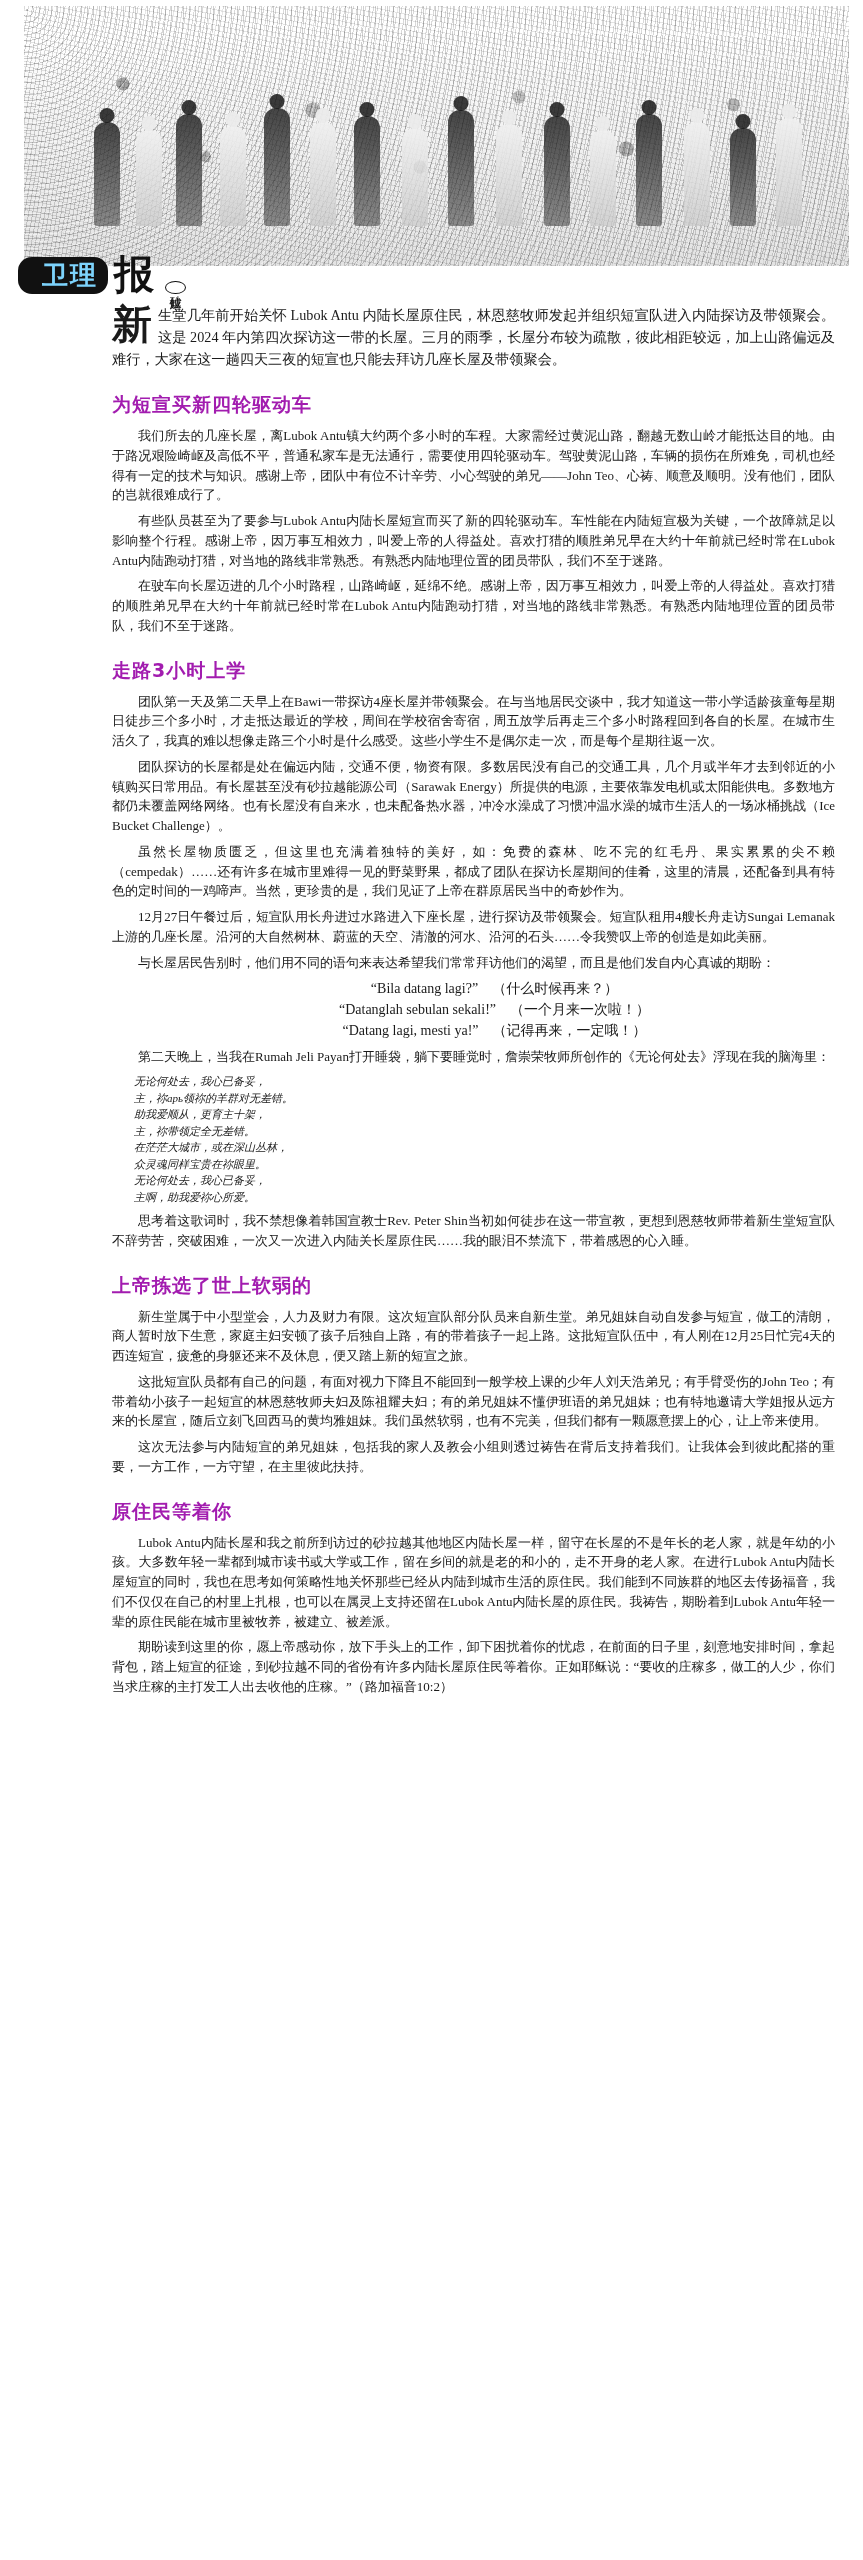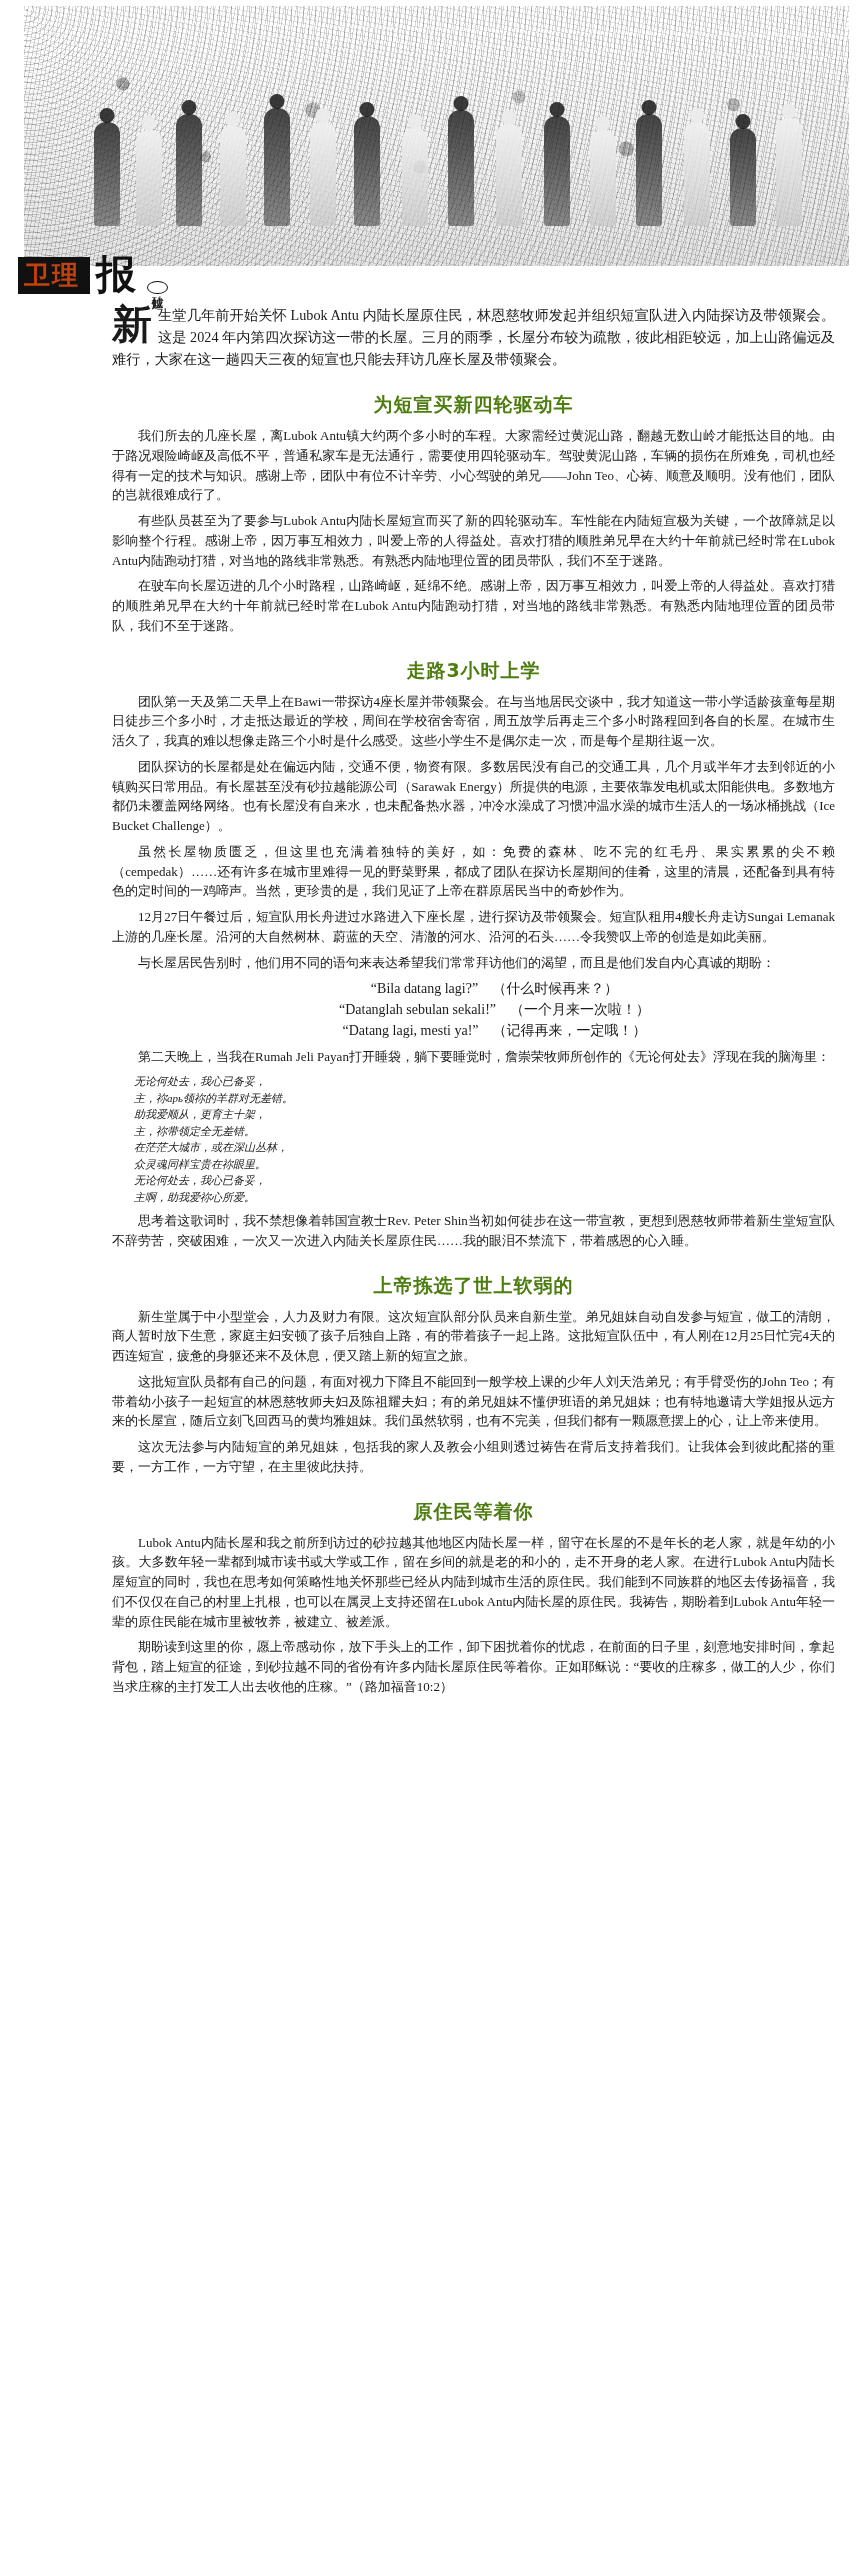--- a/index.html
+++ b/index.html
@@ -65,27 +65,28 @@
   
   .masthead{
     position:relative;
     margin:-36px 0 0 18px;
     height:64px;
     display:flex;
     align-items:flex-end;
   }
   .mast-box{
     background:#111;
-    color:#c2410c;
-    padding:5px 10px 6px 6px;
+    color:#7dd3fc;
+    padding:5px 10px 6px 24px;
     font-family:"DejaVu Sans", sans-serif;
     font-weight:bold;
     font-size:26px;
     letter-spacing:2px;
     line-height:1;
+    border-radius:14px;
   }
   .mast-big{
     font-family:"DejaVu Serif", serif;
     font-weight:bold;
     font-size:40px;
     line-height:1;
     margin-left:6px;
     letter-spacing:3px;
     color:#111;
   }
@@ -106,22 +107,21 @@
   .col{
     margin:10px 28px 0 112px;
     width:auto;
   }
   h2.sec{
     font-family:"DejaVu Sans", sans-serif;
     font-weight:bold;
     font-size:19px;
     margin:22px 0 8px 0;
     letter-spacing:1px;
-    color:#4d7c0f;
-    text-align:center;
+    color:#a21caf;
   }
   p{
     margin:0 0 6px 0;
     font-size:13px;
     line-height:1.52;
     text-align:justify;
     text-justify:inter-ideograph;
   }
   p.indent{text-indent:2em;}
   .lead{

